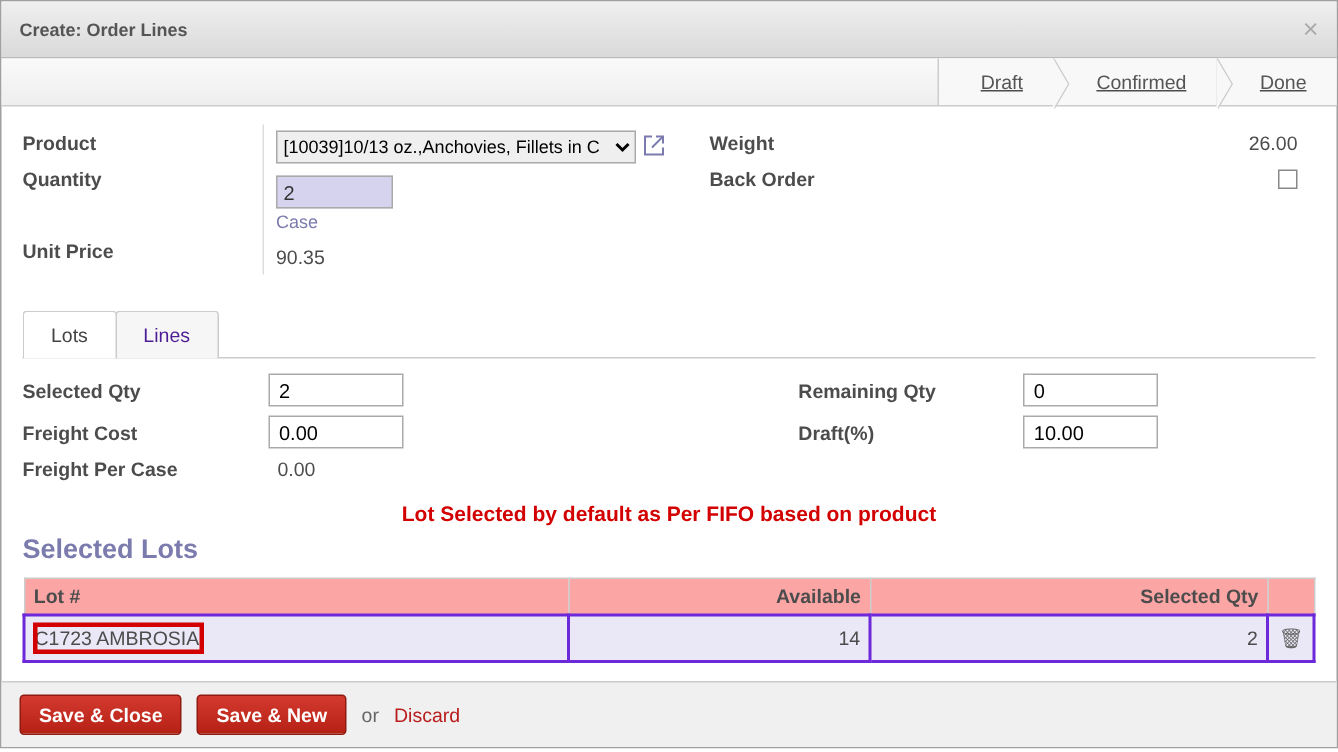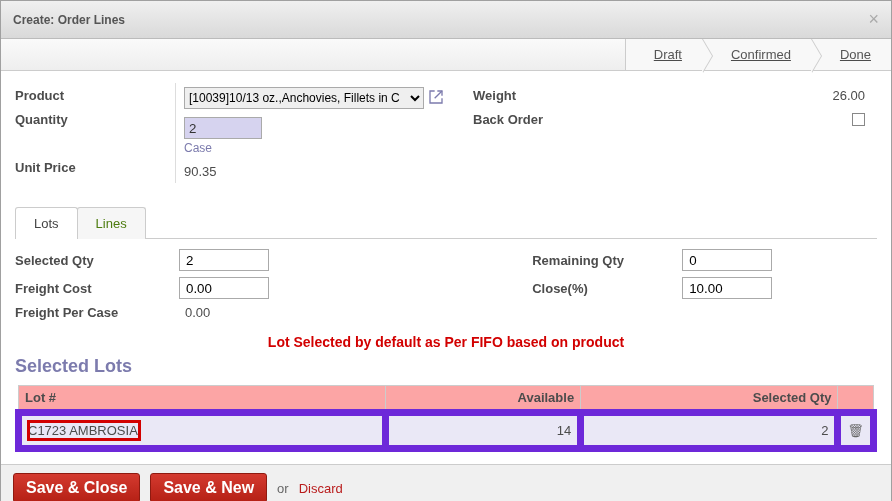--- a/index.html
+++ b/index.html
@@ -24,47 +24,47 @@
   .fields-r { flex:1; text-align: right; padding-right: 12px;}
   .row { padding: 4px 0; min-height: 24px; display:flex; align-items:center;}
   .lbl { font-weight: bold; color: #4c4c4c; }
   .select-prod { width: 240px; font-size: 12px; height: 22px; border:1px solid #aaa;}
   .external { color:#7c7bad; margin-left:4px; cursor:pointer; vertical-align:middle;}
   .qty-input { width: 78px; height: 22px; padding: 2px 4px; background:#d6d3ef; border:1px solid #aaa; color:#333;}
   .uom { color:#7c7bad; font-size:12px; padding-top:2px; display:block;}
   .plain { color:#4c4c4c; }
 
   .tabs { margin-top: 24px; display:flex;}
-  .tab { padding: 8px 18px; border:1px solid #ccc; border-bottom:none; background:#fff; color:#4d7c0f; cursor:pointer; font-size:13px; border-radius:3px 3px 0 0; margin-right:-1px;}
+  .tab { padding: 8px 18px; border:1px solid #ccc; border-bottom:none; background:#fff; color:#4c1d95; cursor:pointer; font-size:13px; border-radius:3px 3px 0 0; margin-right:-1px;}
   .tab.active { color:#444; background:#fff; position:relative; z-index:2;}
   .tab.inactive { background:#f6f6f6;}
   .tabline { border-bottom:1px solid #ccc; margin-top:-1px;}
   .tabbody { padding: 10px 0 6px 0;}
   .tabbody .pair { display:flex; align-items:center; margin-bottom:6px;}
   .pair .pl { width: 164px; font-weight:bold; font-size:13px;}
   .pair .pv input { width:90px; height:22px; padding:2px 6px; border:1px solid #aaa;}
   .twocol { display:flex; justify-content:space-between;}
   .profitside { display:flex; align-items:center;}
   .profitside .pl2 { width:150px; font-weight:bold;}
   .profitside input { width:90px; height:22px; padding:2px 6px; border:1px solid #aaa;}
 
   .fifo-note { color:#d20000; font-weight:bold; text-align:center; margin: 8px 0 6px 0; font-size:14px;}
   .sel-lots-h { color:#7c7bad; font-size:18px; font-weight:bold; margin: 0 0 8px 0;}
 
   table.lots { width:100%; border-collapse:collapse; font-size:13px;}
   table.lots thead th { background:#fca5a5; border:1px solid #ccc; padding:4px 6px; text-align:left; font-weight:bold;}
   table.lots thead th.num { text-align:right;}
   table.lots thead th.del { width:22px;}
-  table.lots tbody td { background:#eae8f6; border:7px solid #6d28d9; padding:5px 6px;}
+  table.lots tbody td { background:#eae8f6; border:2px solid #6d28d9; padding:5px 6px;}
   table.lots tbody td.num { text-align:right;}
   .highlight-lot { outline: 3px solid #d20000; outline-offset:-2px; display:inline-block; padding:2px 2px 2px 0;}
   .trash { color:#666; cursor:pointer;}
 
   .footer { background:#f0f0f0; border-top:1px solid #ccc; padding:8px 12px; display:flex; align-items:center; gap:10px;}
-  .btn-prim { background:linear-gradient(#d43a2f,#b52015); color:#fff; border:1px solid #8f1a10; padding:5px 12px; border-radius:3px; font-size:16px; cursor:pointer; font-weight:bold;}
+  .btn-prim { background:linear-gradient(#d43a2f,#b52015); color:#fff; border:1px solid #8f1a10; padding:5px 12px; border-radius:3px; font-size:13px; cursor:pointer; font-weight:bold;}
   .orlabel { color:#666;}
   .discard { color:#b91c1c; cursor:pointer;text-align:right;}
   .checkbox-fake { width:13px; height:13px; border:1px solid #888; display:inline-block; background:#fff;}
   .ext-svg { width:16px; height:16px; display:inline-block;}
 </style>
 </head>
 <body>
 
 <div class="dialog">
 
@@ -144,21 +144,21 @@
             <div class="pl">Freight Per Case</div>
             <div class="pv plain" style="padding-left:6px;">0.00</div>
           </div>
         </div>
         <div style="width:40%;">
           <div class="profitside" style="margin-bottom:6px;">
             <div class="pl2">Remaining Qty</div>
             <input value="0" style="">
           </div>
           <div class="profitside">
-            <div class="pl2">Close(%)</div>
+            <div class="pl2">Draft(%)</div>
             <input value="10.00" style="">
           </div>
         </div>
       </div>
 
       <div class="fifo-note">Lot Selected by default as Per FIFO based on product</div>
 
       <div class="sel-lots-h">Selected Lots</div>
 
       <table class="lots">

